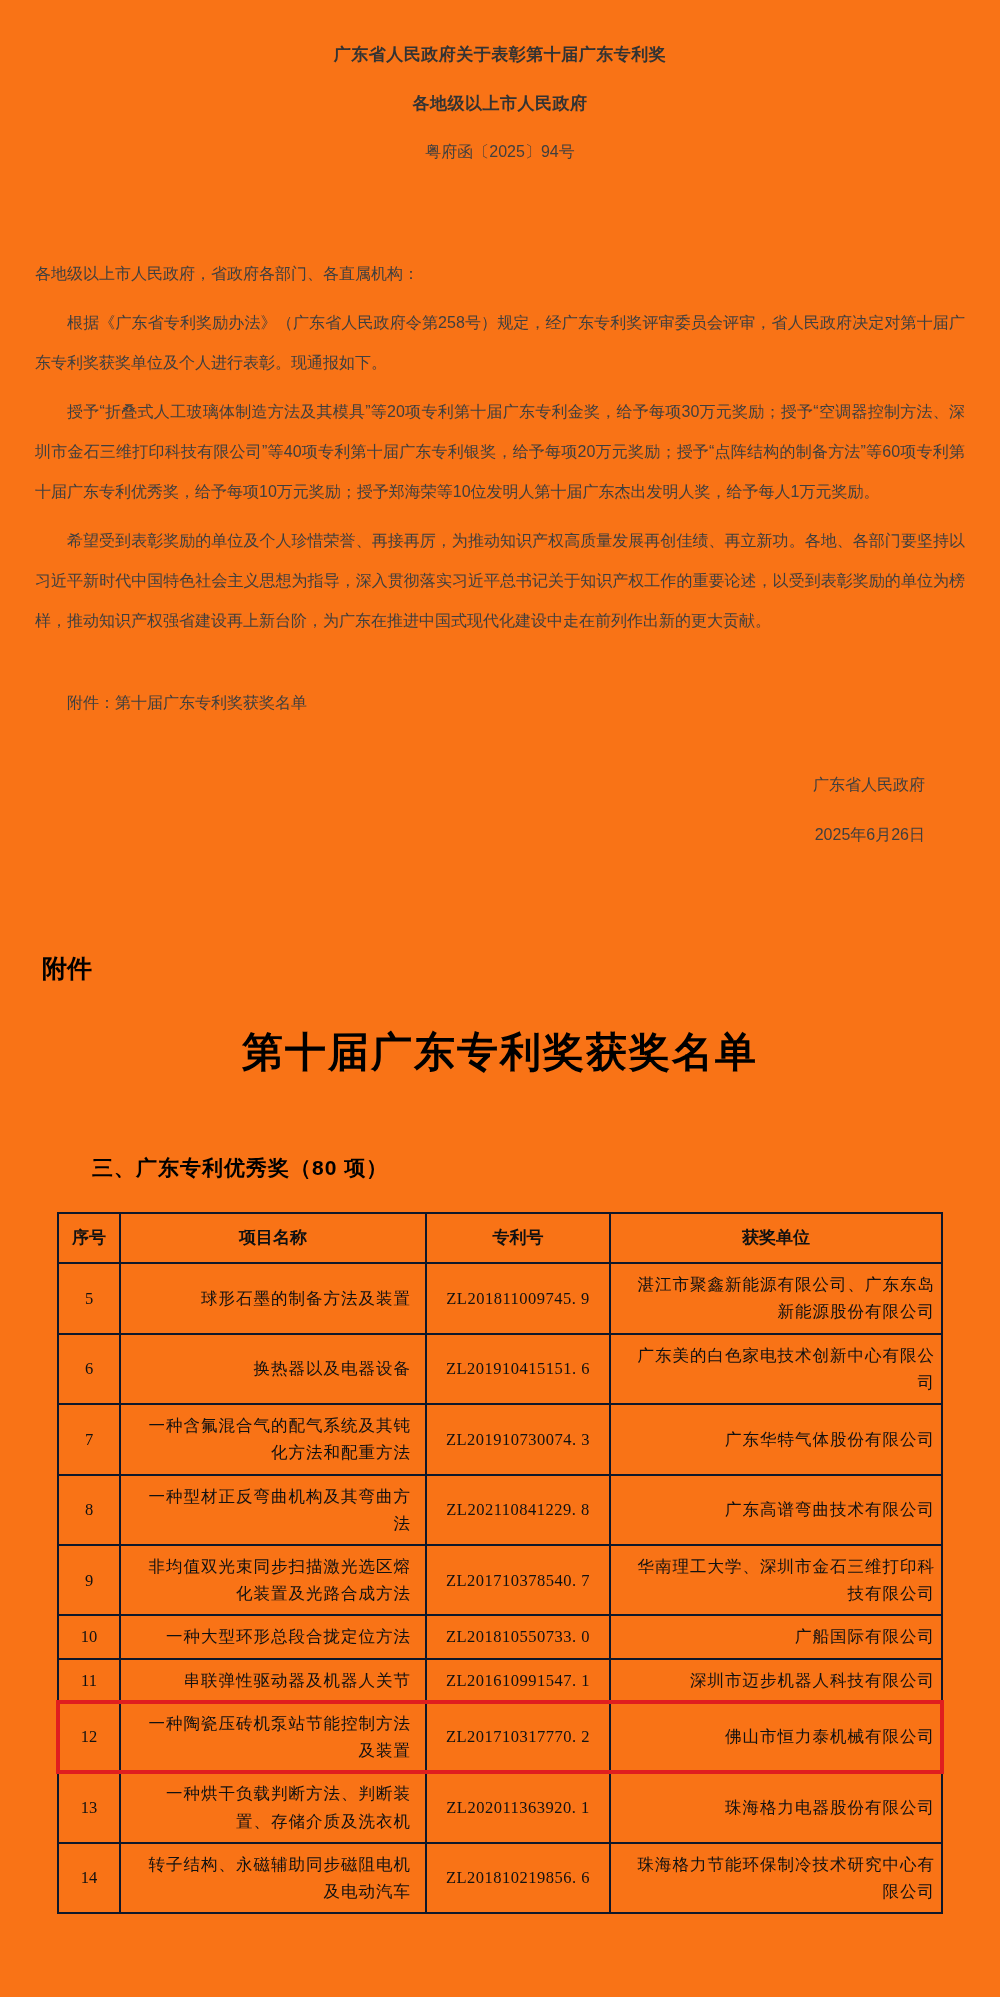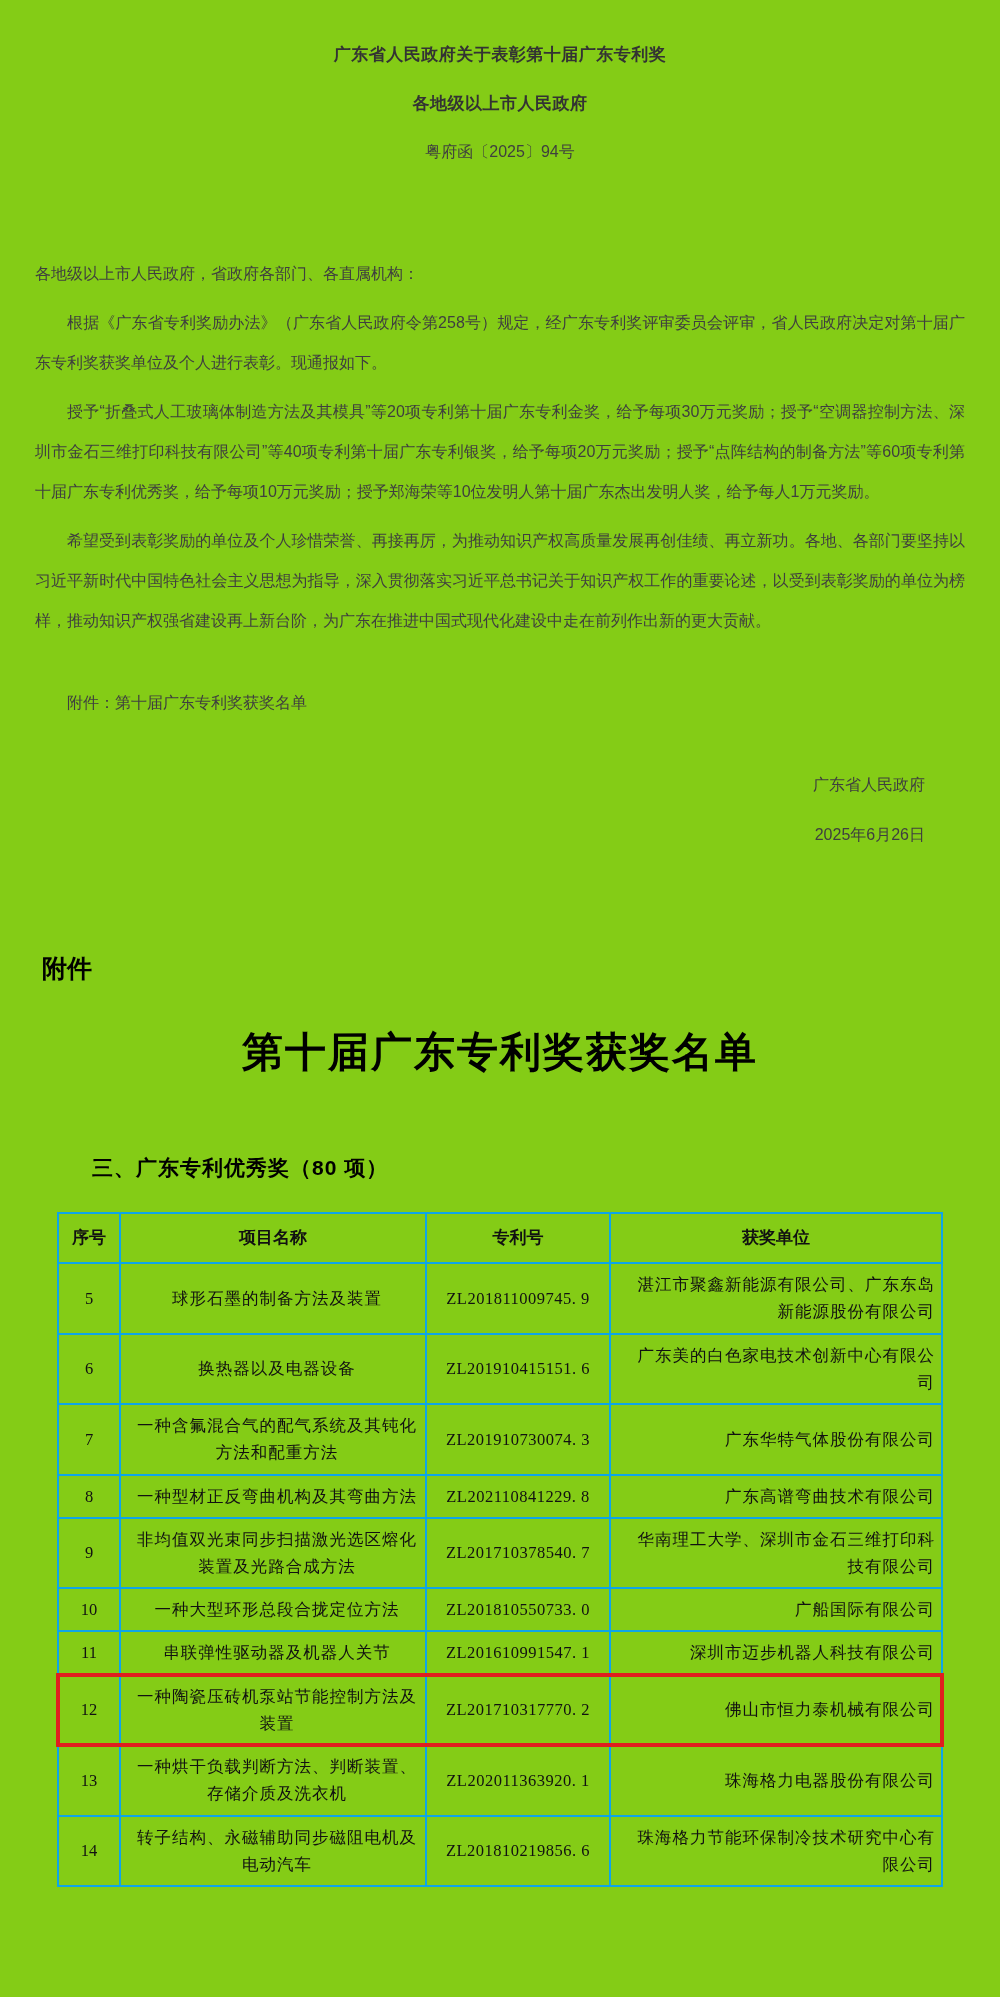--- a/index.html
+++ b/index.html
@@ -1,20 +1,20 @@
 <!DOCTYPE html>
 <html><head>
 <meta charset="utf-8">
 <style>
   html,body { margin:0; padding:0; background:#ffffff; }
   .page {
     position:relative;
     width:1000px; height:1997px;
     margin:0 auto;
-    background:#84cc16;
+    background:#f97316;
     font-family:"Liberation Sans","DejaVu Sans",sans-serif;
     color:#3f3f3f;
     overflow:hidden;
   }
   .doc-header { padding-top:44px; }
   .doc-title {
     text-align:center; font-weight:bold; font-size:17px; color:#333333;
     line-height:1.3; margin:0 0 27px 0; letter-spacing:0.5px;
   }
   .doc-number {
@@ -43,28 +43,28 @@
     font-size:21px; font-weight:bold; color:#000000;
     margin:74px 0 0 92px; letter-spacing:1px;
   }
   table.award-table {
     border-collapse:collapse; table-layout:fixed;
     width:884px; margin:30px 0 0 57px;
     font-family:"Liberation Serif","DejaVu Serif",serif;
     color:#111111; font-size:16.5px;
   }
   .award-table th, .award-table td {
-    border:2px solid #0ea5e9; line-height:1.65; vertical-align:middle;font-family:Liberation Serif, serif;
+    border:2px solid #0f172a; line-height:1.65; vertical-align:middle;font-family:Liberation Serif, serif;
   }
   .award-table th {
     font-weight:bold; text-align:center; padding:10px 4px; font-size:17px;
   }
   .award-table td { padding:7px 8px; }
   td.c-no { text-align:center; }
-  td.c-name { text-align:center; padding-left:16px; letter-spacing:1px; }
+  td.c-name { text-align:right; padding-left:16px; padding-right:14px; letter-spacing:1px; }
   td.c-patent { text-align:center; letter-spacing:0.5px; }
   td.c-org { text-align:right; padding-left:14px; padding-right:6px; letter-spacing:1px; }
   tr.highlight { outline:4px solid #e01f1f; outline-offset:-2px; }
 </style>
 </head>
 <body>
 
 <div class="page">
 
   <div class="doc-header">

